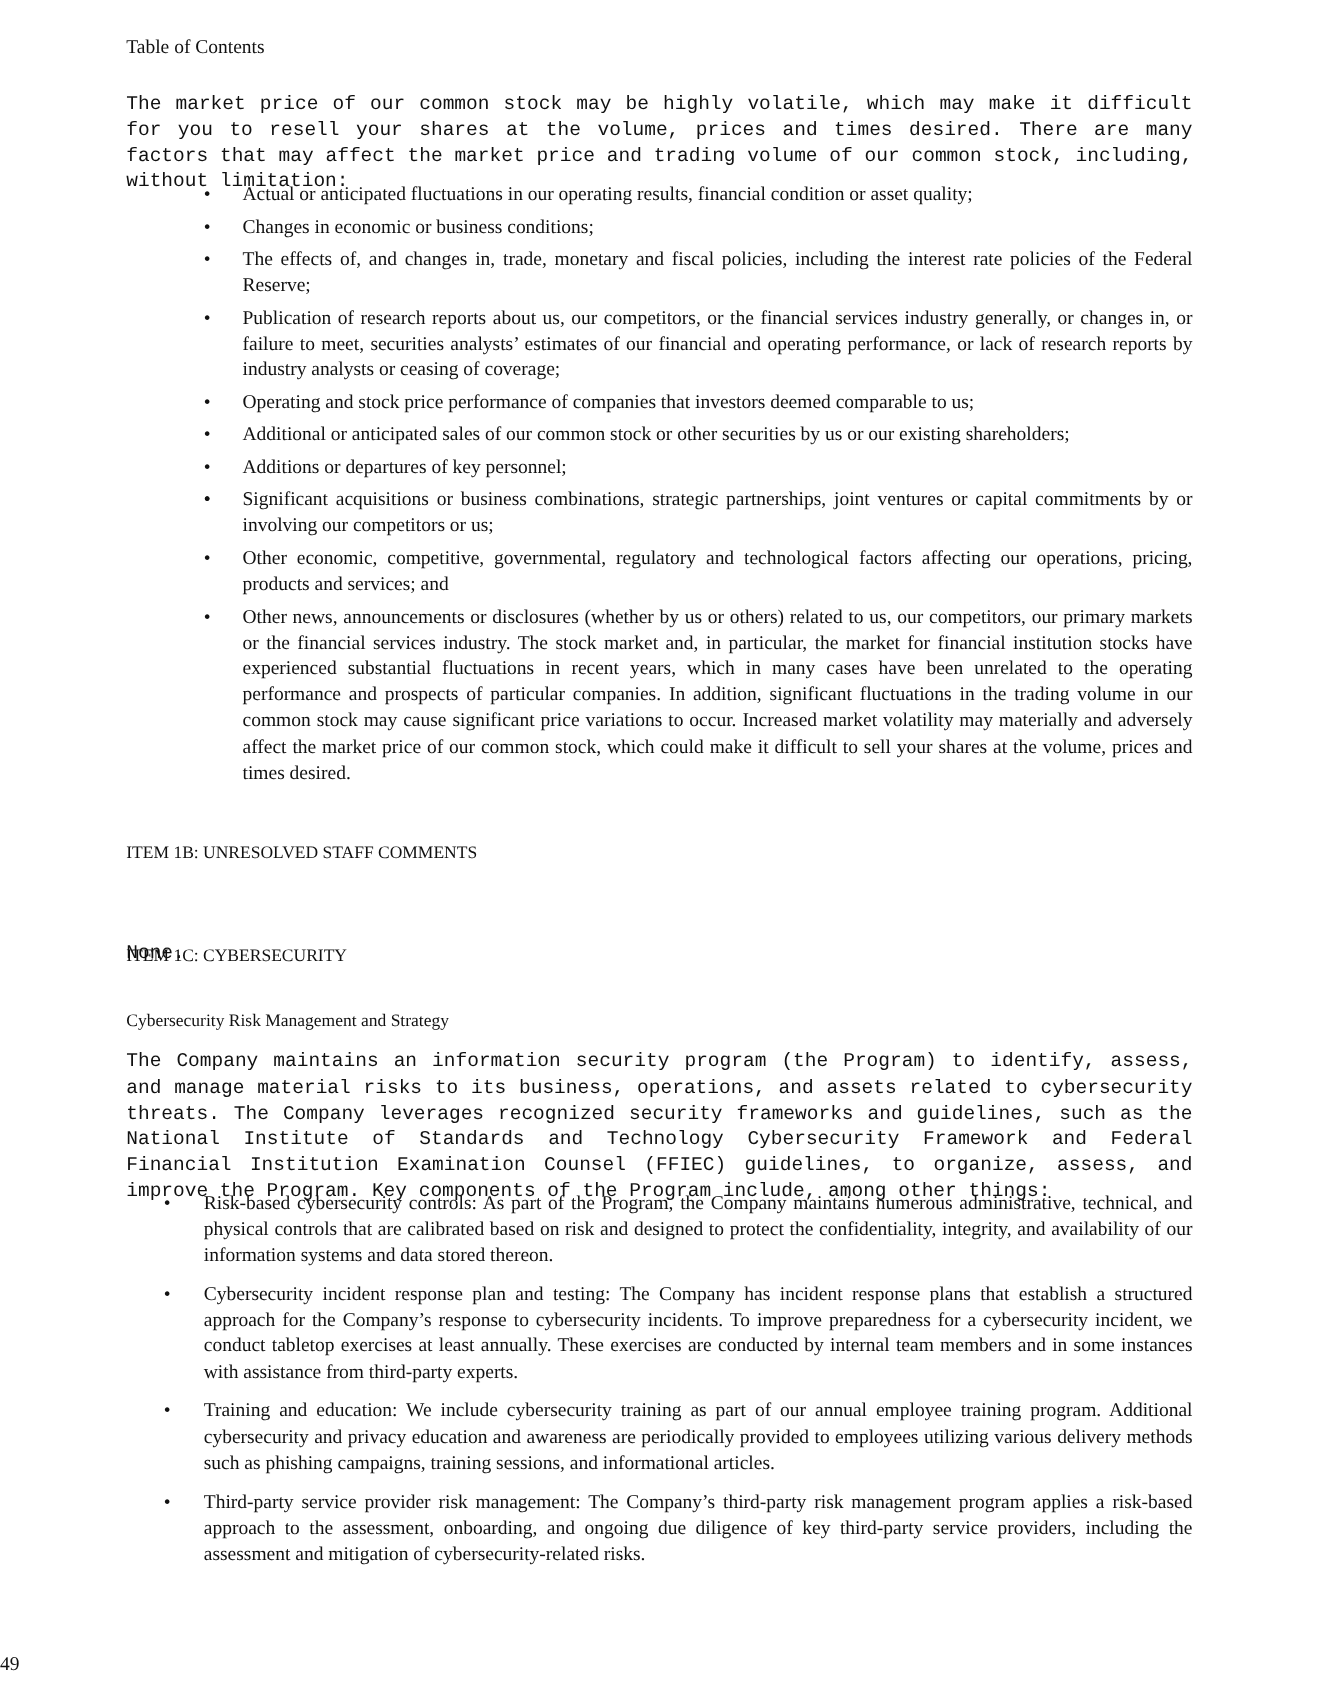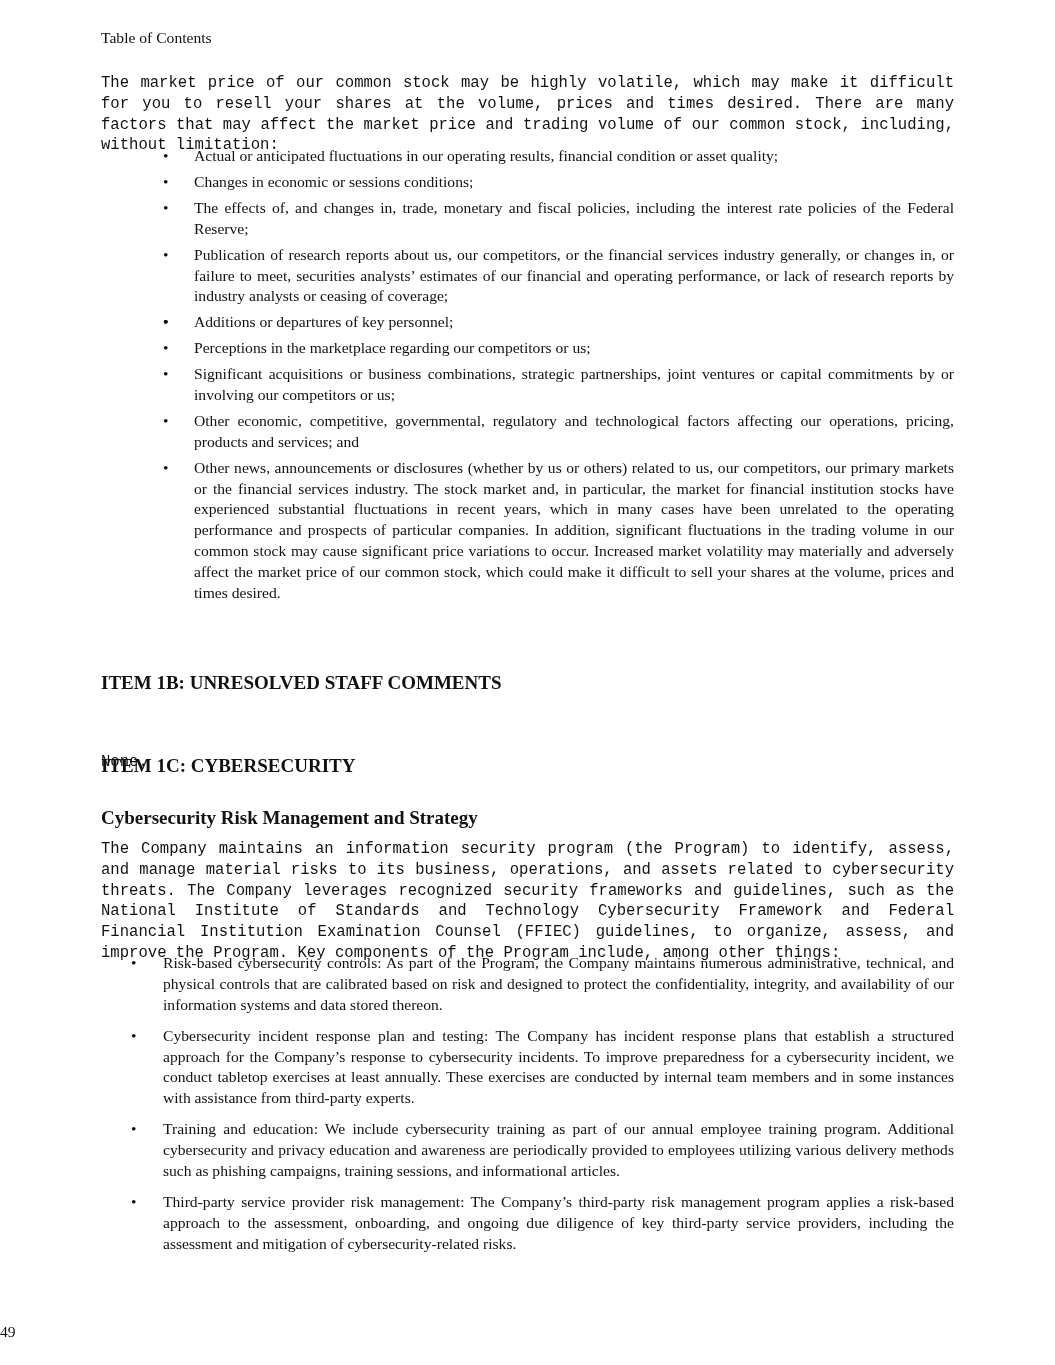--- a/index.html
+++ b/index.html
@@ -8,45 +8,45 @@
       font-family: "Liberation Serif", "DejaVu Serif", serif;
       color: #111111; font-size: 15.6px; line-height: 20.8px;
     }
     .page { position: absolute; left: 101px; top: 0; width: 853px; }
     .toc { position: absolute; top: 28px; left: 0; color: #111; text-decoration: none; }
     p { margin: 0; text-align: justify; font-family: Liberation Mono, monospace; }
     .intro { position: absolute; top: 73px; left: 0; width: 853px; }
     ul.bullets1 { position: absolute; top: 146px; left: 0; width: 853px; margin: 0; padding: 0; list-style: none; }
     ul.bullets1 li { position: relative; padding-left: 93px; margin-bottom: 5.2px; text-align: justify; }
     ul.bullets1 li .dot { position: absolute; left: 62px; top: 0; }
-    .h { position: absolute; left: 0; font-weight: bold; margin: 0; font-size: 19px; }
+    .h { position: absolute; left: 0; font-weight: normal; margin: 0; font-size: 14px; }
     .none { position: absolute; left: 0; top: 752px; }
     .cyber-intro { position: absolute; top: 839px; left: 0; width: 853px; }
     ul.bullets2 { position: absolute; top: 953px; left: 0; width: 853px; margin: 0; padding: 0; list-style: none; }
     ul.bullets2 li { position: relative; padding-left: 62px; margin-bottom: 10.4px; text-align: justify; }
     ul.bullets2 li .dot { position: absolute; left: 30px; top: 0; }
     .pagenum { position: absolute; top: 1322px; left: 0; width: 1055px; text-align: left; }
   </style>
 </head>
 <body>
 
 <div class="page">
   <a class="toc">Table of Contents</a>
 
   <p class="intro">The market price of our common stock may be highly volatile, which may make it difficult for you to resell your shares at the volume, prices and times desired. There are many factors that may affect the market price and trading volume of our common stock, including, without limitation:</p>
 
   <ul class="bullets1">
     <li><span class="dot">•</span><span>Actual or anticipated fluctuations in our operating results, financial condition or asset quality;</span></li>
-    <li><span class="dot">•</span><span>Changes in economic or sessions conditions;</span></li>
+    <li><span class="dot">•</span><span>Changes in economic or business conditions;</span></li>
     <li><span class="dot">•</span><span>The effects of, and changes in, trade, monetary and fiscal policies, including the interest rate policies of the Federal Reserve;</span></li>
     <li><span class="dot">•</span><span>Publication of research reports about us, our competitors, or the financial services industry generally, or changes in, or failure to meet, securities analysts’ estimates of our financial and operating performance, or lack of research reports by industry analysts or ceasing of coverage;</span></li>
+    <li><span class="dot">•</span><span>Operating and stock price performance of companies that investors deemed comparable to us;</span></li>
+    <li><span class="dot">•</span><span>Additional or anticipated sales of our common stock or other securities by us or our existing shareholders;</span></li>
+    <li><span class="dot">•</span><span>Additions or departures of key personnel;</span></li>
     <li><span class="dot">•</span></li>
-    <li><span class="dot">•</span></li>
-    <li><span class="dot">•</span><span>Additions or departures of key personnel;</span></li>
-    <li><span class="dot">•</span><span>Perceptions in the marketplace regarding our competitors or us;</span></li>
     <li><span class="dot">•</span><span>Significant acquisitions or business combinations, strategic partnerships, joint ventures or capital commitments by or involving our competitors or us;</span></li>
     <li><span class="dot">•</span><span>Other economic, competitive, governmental, regulatory and technological factors affecting our operations, pricing, products and services; and</span></li>
     <li><span class="dot">•</span><span>Other news, announcements or disclosures (whether by us or others) related to us, our competitors, our primary markets or the financial services industry. The stock market and, in particular, the market for financial institution stocks have experienced substantial fluctuations in recent years, which in many cases have been unrelated to the operating performance and prospects of particular companies. In addition, significant fluctuations in the trading volume in our common stock may cause significant price variations to occur. Increased market volatility may materially and adversely affect the market price of our common stock, which could make it difficult to sell your shares at the volume, prices and times desired.</span></li>
   </ul>
 
   <h2 class="h" style="top:673px;">ITEM 1B: UNRESOLVED STAFF COMMENTS</h2>
   <p class="none">None.</p>
 
   <h2 class="h" style="top:756px;">ITEM 1C: CYBERSECURITY</h2>
   <h3 class="h" style="top:797px;margin-top:11px;">Cybersecurity Risk Management and Strategy</h3>

